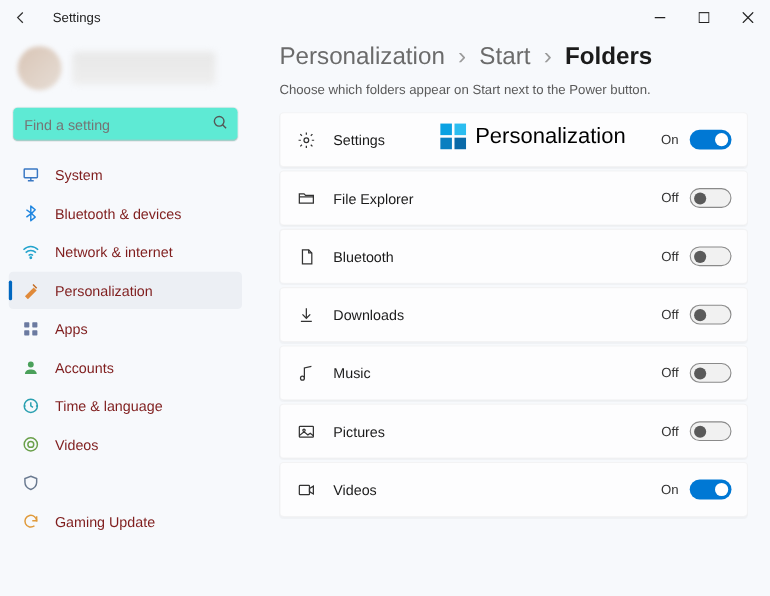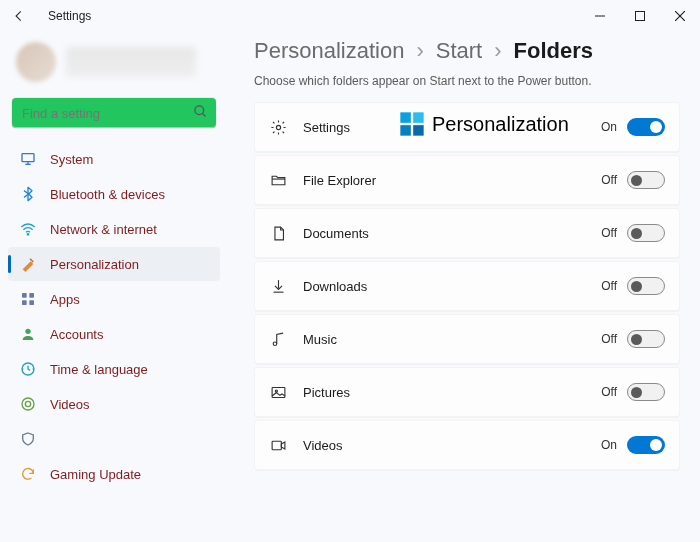--- a/index.html
+++ b/index.html
@@ -8,21 +8,21 @@
     .titlebar .back { width:20px; text-align:center; color:#555; cursor:pointer; }
     .titlebar .title { margin-left:16px; font-size:12px; color:#222; }
     .window-controls { margin-left:auto; display:flex; }
     .window-controls div { width:40px; height:32px; display:flex; align-items:center; justify-content:center; color:#222; cursor:pointer; }
     .layout { display:flex; height:calc(100% - 32px); }
     .sidebar { width:228px; padding:8px 8px 8px 8px; display:flex; flex-direction:column; }
     .profile { height:44px; display:flex; align-items:center; padding:0 8px; margin-bottom:10px; }
     .avatar { width:40px; height:40px; border-radius:50%; background:linear-gradient(135deg,#d9c5b6,#e6ddd5); filter:blur(2px); }
     .profile-txt { margin-left:10px; width:130px; height:30px; background:linear-gradient(#e8e8e8,#eee); border-radius:4px; filter:blur(3px); }
     .search { position:relative; margin:4px 4px 14px 4px; }
-    .search input { width:100%; height:30px; border:none; background:#22c55e; border-radius:4px; padding:0 30px 0 10px; font-size:13px; color:#333; box-shadow:inset 0 -1px 0 #bdbdbd, 0 0 0 1px rgba(0,0,0,0.06); }
+    .search input { width:100%; height:30px; border:none; background:#5eead4; border-radius:4px; padding:0 30px 0 10px; font-size:13px; color:#333; box-shadow:inset 0 -1px 0 #bdbdbd, 0 0 0 1px rgba(0,0,0,0.06); }
     .search .sicon { position:absolute; right:8px; top:6px; color:#555; }
     .nav { display:flex; flex-direction:column; gap:1px; }
     .nav-item { display:flex; align-items:center; height:34px; padding:0 10px; border-radius:4px; cursor:pointer; color:#7f1d1d; position:relative; }
     .nav-item.selected { background:#eceff4; }
     .nav-item.selected::before { content:""; position:absolute; left:0; top:8px; bottom:8px; width:3px; background:#0067c0; border-radius:2px; }
     .nav-item .icon { width:20px; height:20px; display:flex; align-items:center; justify-content:center; margin-right:12px; }
     .nav-item .label { font-size:13px; }
     .main { flex:1; padding:4px 20px 0 26px; overflow:hidden; }
     .crumbs { display:flex; align-items:center; gap:12px; font-size:22px; color:#6b6b6b; margin-top:2px; }
     .crumbs .sep { color:#9a9a9a; }
@@ -230,21 +230,21 @@
           </div>
       </div>
 
       <div class="card">
         <span class="cicon">
             <svg width="17" height="17" viewBox="0 0 24 24" fill="none" stroke="#333" stroke-width="1.6">
               <path d="M7 3h8l4 4v14H7z"></path>
               <path d="M15 3v4h4"></path>
             </svg>
           </span>
-        <span class="clabel">Documents</span>
+        <span class="clabel">Bluetooth</span>
         <span class="spacer"></span>
         <span class="state">Off</span>
         <div class="toggle off">
             <div class="knob"></div>
           </div>
       </div>
 
       <div class="card">
         <span class="cicon">
             <svg width="17" height="17" viewBox="0 0 24 24" fill="none" stroke="#333" stroke-width="1.6">

